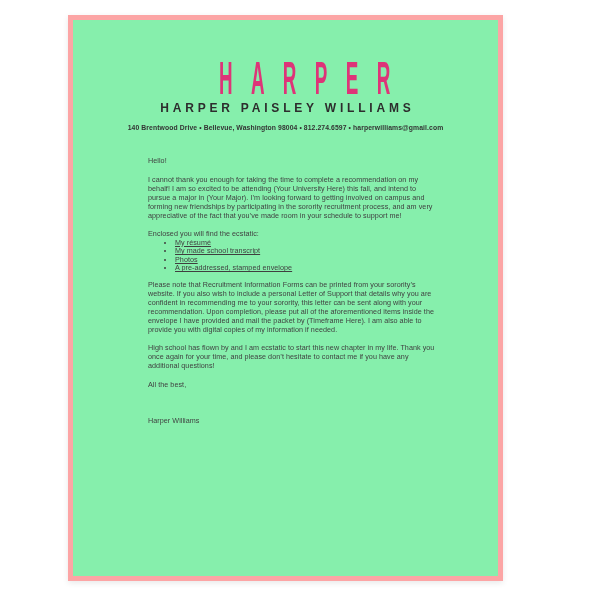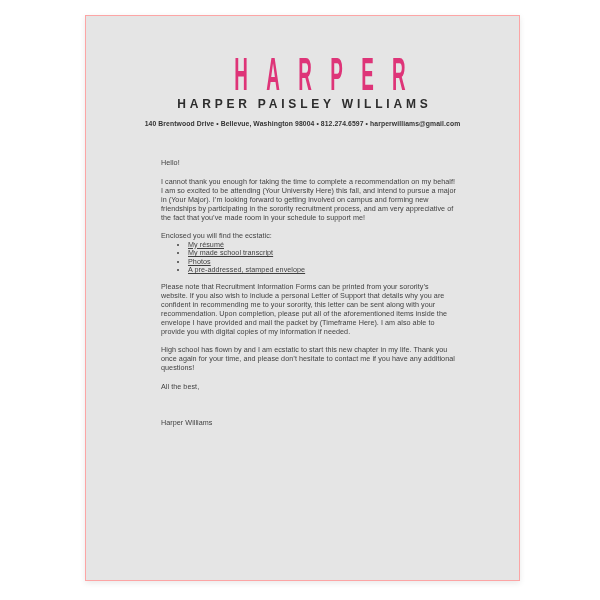--- a/index.html
+++ b/index.html
@@ -10,26 +10,26 @@
   }
   .canvas {
     position: relative;
     width: 600px;
     height: 600px;
     background: #ffffff;
     overflow: hidden;
   }
   .paper {
     position: absolute;
-    left: 85px;
+    left: 68px;
     top: 15px;
     width: 435px;
     height: 566px;
-    background: #e5e5e5;
-    border: 1px solid #fca5a5;
+    background: #86efac;
+    border: 5px solid #fca5a5;
     box-shadow: 0 2px 6px rgba(0,0,0,0.09);
   }
   .letter-header { text-align: center; }
   .logo {
     margin-top: 41px;
     height: 34px;
     line-height: 34px;
     font-size: 47px;
     font-weight: bold;
     color: #de3478;
@@ -53,21 +53,21 @@
   .contact {
     margin-top: 11px;
     font-size: 6.8px;
     line-height: 8px;
     font-weight: bold;
     color: #333333;
     letter-spacing: 0.1px;
     white-space: nowrap;
   }
   .letter-body {
-    margin: 30px 62px 0 75px;
+    margin: 24px 62px 0 75px;
     color: #3f3f3f;
   }
   .letter-body p {
     font-size: 7.2px;
     line-height: 9px;
     margin-bottom: 9.5px;
     letter-spacing: 0.05px;
   }
   .letter-body p.tight { margin-bottom: 0.5px; }
   .enclosed-list {

